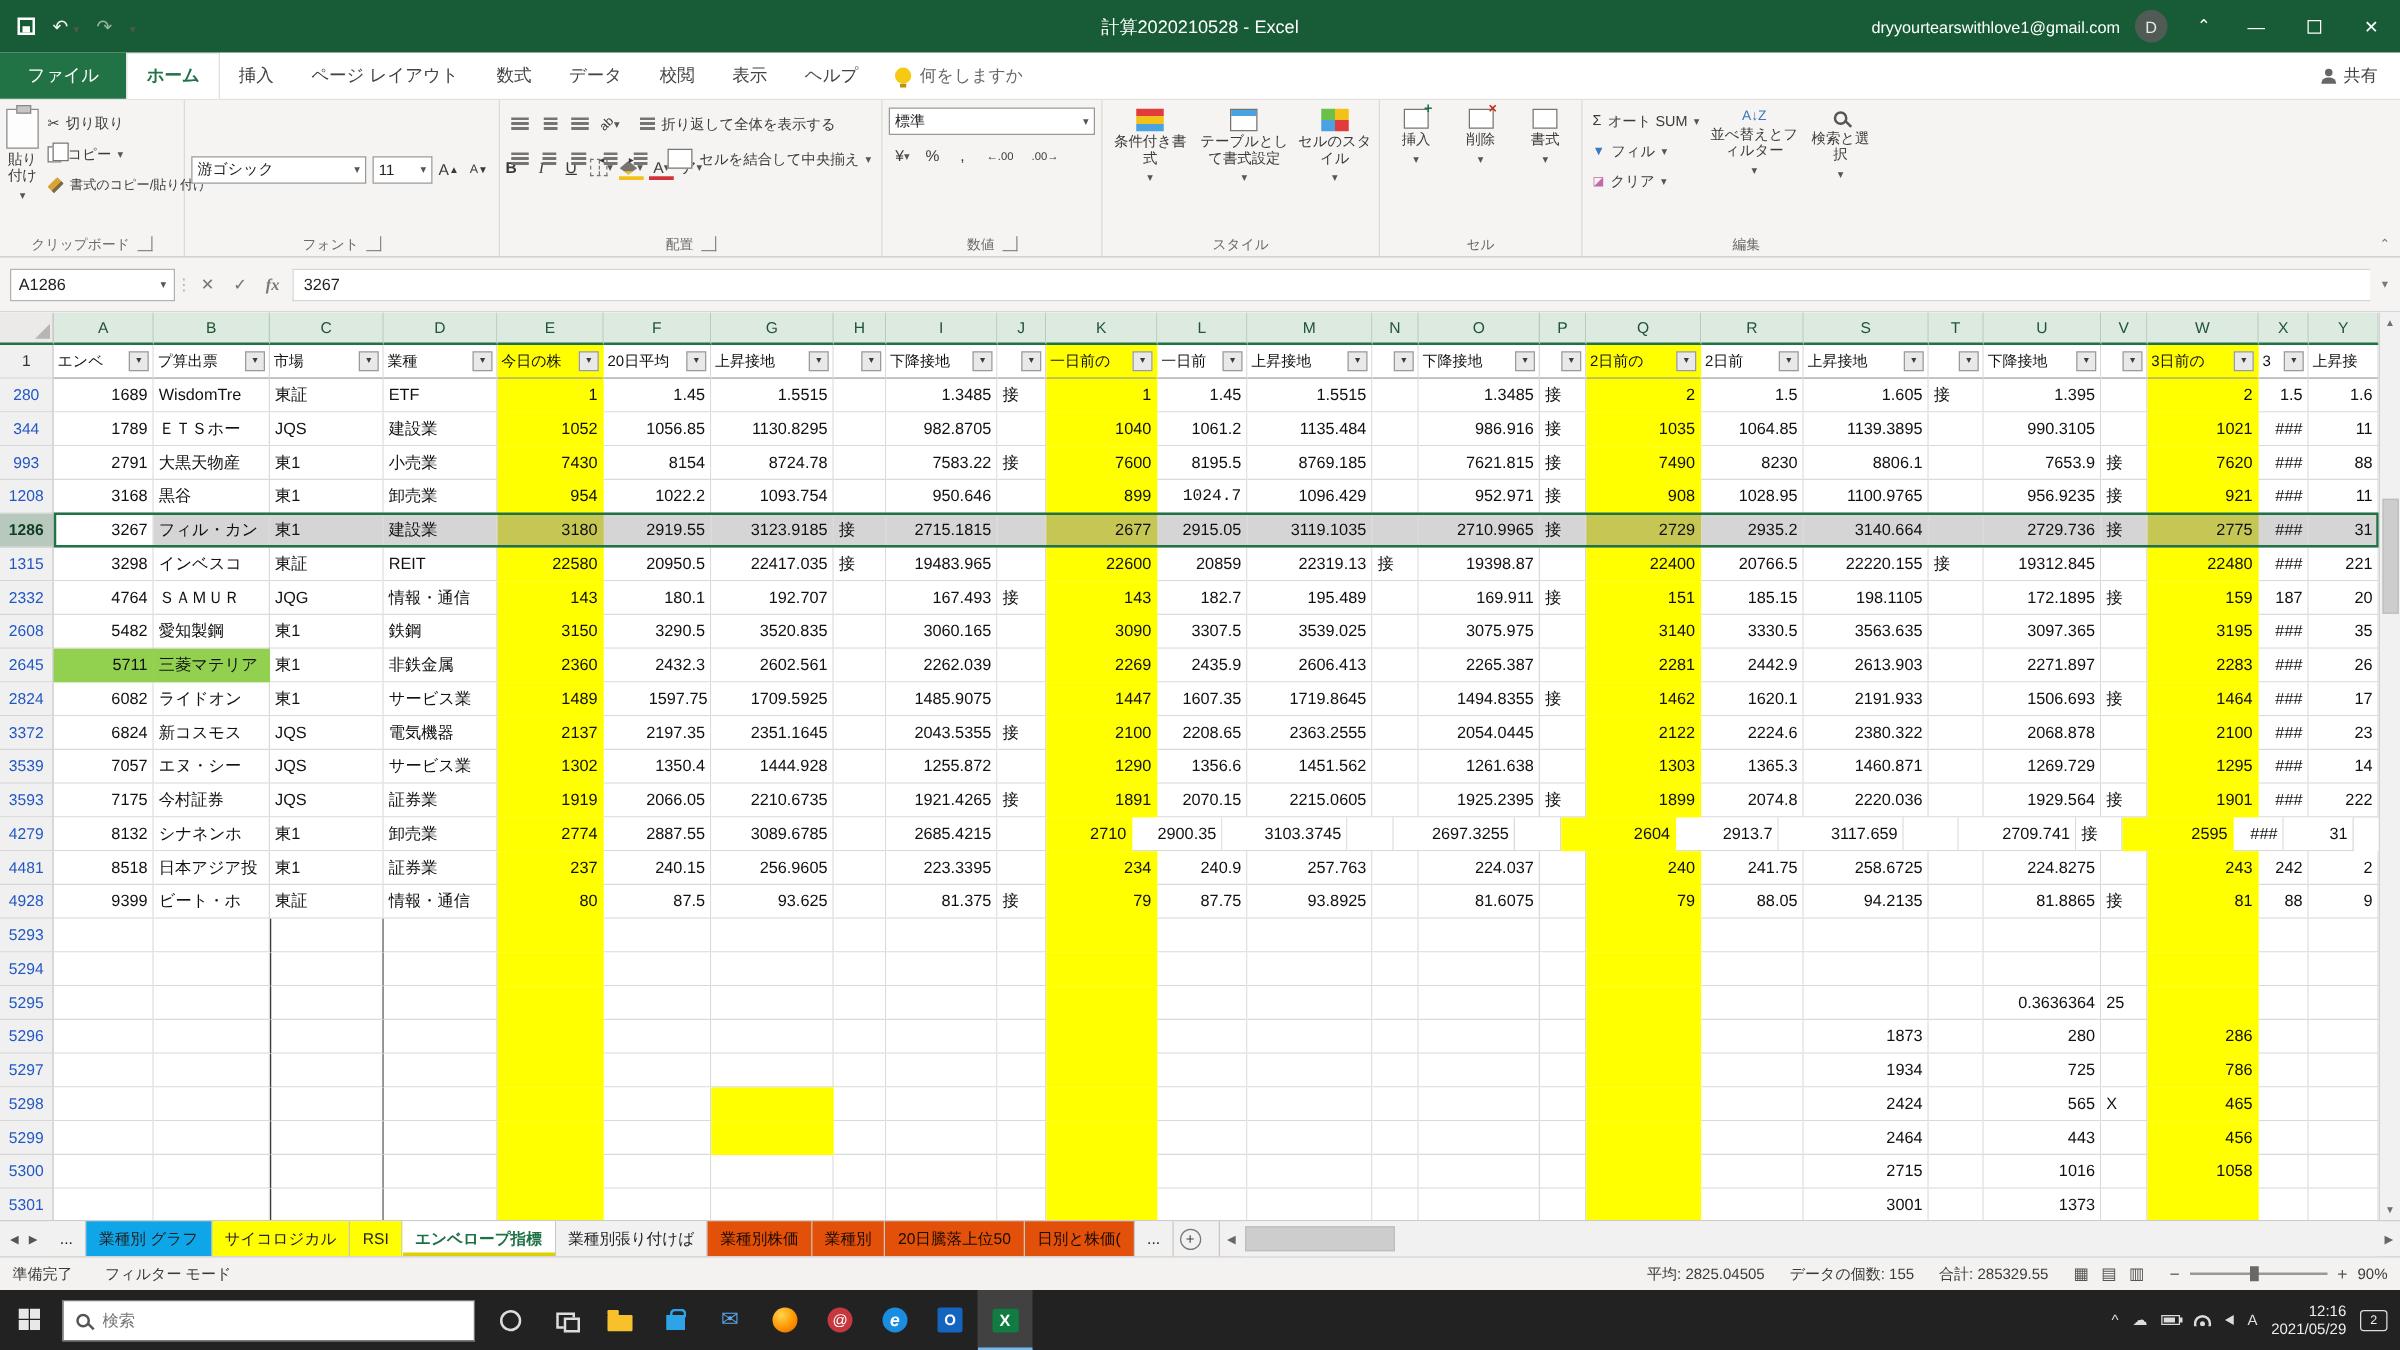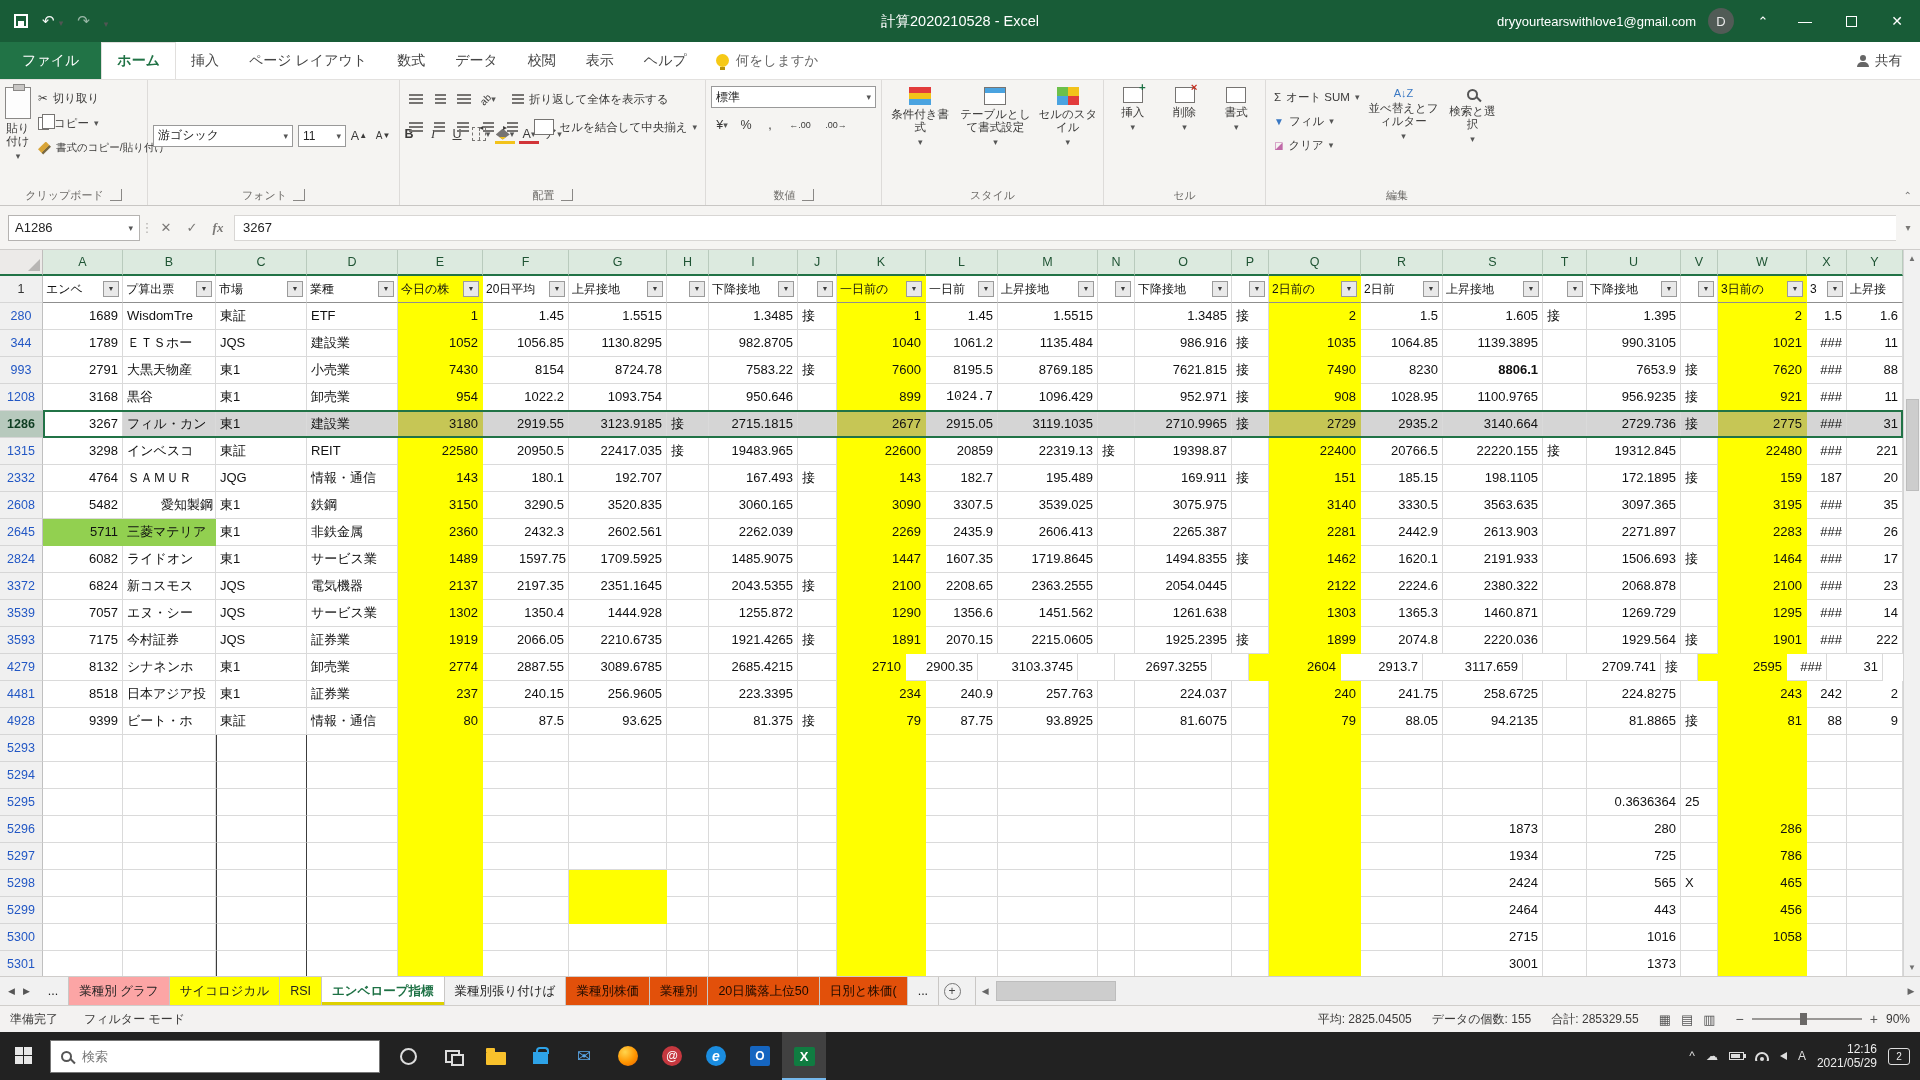--- a/index.html
+++ b/index.html
@@ -112,21 +112,21 @@
   .varrow{width:17px;height:17px;font-size:8px;color:#707070;display:flex;align-items:center;justify-content:center}
   .vthumb{width:13px;height:92px;background:#cdcdcd;border:1px solid #bdbdbd;margin-top:132px}
   .vfill{flex:1}
 
   
   .sheetbar{height:29px;background:#f1f1f1;border-top:1px solid #cfcdcb;display:flex;align-items:stretch;font-size:12.5px;flex:none}
   .snav{display:flex;align-items:center;gap:8px;padding:0 8px;color:#555;font-size:9px}
   #stabs{display:flex;align-items:stretch}
   .stab{display:flex;align-items:center;padding:0 10px;border-right:1px solid #c9c7c5;color:#222;white-space:nowrap}
   .stab.plain{background:#f1f1f1}
-  .stab.blue{background:#fca5a5}
+  .stab.blue{background:#0ea5e9}
   .stab.yellow{background:#ffff00}
   .stab.orange{background:#e2500a;color:#1a0a00}
   .stab.active{background:#fff;color:#1e7145;font-weight:bold;box-shadow:inset 0 -3px 0 #ddd000}
   .addsheet{width:26px;display:flex;align-items:center;justify-content:center}
   .addsheet span{width:17px;height:17px;border:1px solid #777;border-radius:50%;font-size:12px;line-height:15px;text-align:center;color:#444}
   .hscroll{flex:1;display:flex;align-items:center;margin-left:10px;border-left:1px solid #c9c7c5}
   .harrow{width:18px;text-align:center;color:#666;font-size:9px}
   .htrack{flex:1;height:100%;position:relative;background:#f1f1f1}
   .hthumb{position:absolute;left:2px;top:4px;bottom:4px;width:120px;background:#cdcdcd;border:1px solid #bdbdbd}
 
@@ -673,21 +673,21 @@
           <div class="cell" style="width: 89px;">7583.22</div>
           <div class="cell ta-l" style="width: 39px;">接</div>
           <div class="cell c-yellow" style="width: 89px;">7600</div>
           <div class="cell" style="width: 72px;">8195.5</div>
           <div class="cell" style="width: 100px;">8769.185</div>
           <div class="cell ta-l" style="width: 37px;"></div>
           <div class="cell" style="width: 97px;">7621.815</div>
           <div class="cell ta-l" style="width: 37px;">接</div>
           <div class="cell c-yellow" style="width: 92px;">7490</div>
           <div class="cell" style="width: 82px;">8230</div>
-          <div class="cell" style="width: 100px; font-weight: bold;">8806.1</div>
+          <div class="cell" style="width: 100px;">8806.1</div>
           <div class="cell ta-l" style="width: 44px;"></div>
           <div class="cell" style="width: 94px;">7653.9</div>
           <div class="cell ta-l" style="width: 37px;">接</div>
           <div class="cell c-yellow" style="width: 89px;">7620</div>
           <div class="cell" style="width: 40px;">###</div>
           <div class="cell" style="width: 56px;">88</div>
         </div>
         <div class="grow">
           <div class="rowhead" style="width: 43px;">1208</div>
           <div class="cell" style="width: 80px;">3168</div>
@@ -796,21 +796,21 @@
           <div class="cell ta-l" style="width: 44px;"></div>
           <div class="cell" style="width: 94px;">172.1895</div>
           <div class="cell ta-l" style="width: 37px;">接</div>
           <div class="cell c-yellow" style="width: 89px;">159</div>
           <div class="cell" style="width: 40px;">187</div>
           <div class="cell" style="width: 56px;">20</div>
         </div>
         <div class="grow">
           <div class="rowhead" style="width: 43px;">2608</div>
           <div class="cell" style="width: 80px;">5482</div>
-          <div class="cell ta-l" style="width: 93px; text-align: right;">愛知製鋼</div>
+          <div class="cell ta-l" style="width: 93px;">愛知製鋼</div>
           <div class="cell ta-l" style="width: 91px;">東1</div>
           <div class="cell ta-l" style="width: 91px;">鉄鋼</div>
           <div class="cell c-yellow" style="width: 85px;">3150</div>
           <div class="cell" style="width: 86px;">3290.5</div>
           <div class="cell" style="width: 98px;">3520.835</div>
           <div class="cell ta-l" style="width: 42px;"></div>
           <div class="cell" style="width: 89px;">3060.165</div>
           <div class="cell ta-l" style="width: 39px;"></div>
           <div class="cell c-yellow" style="width: 89px;">3090</div>
           <div class="cell" style="width: 72px;">3307.5</div>

